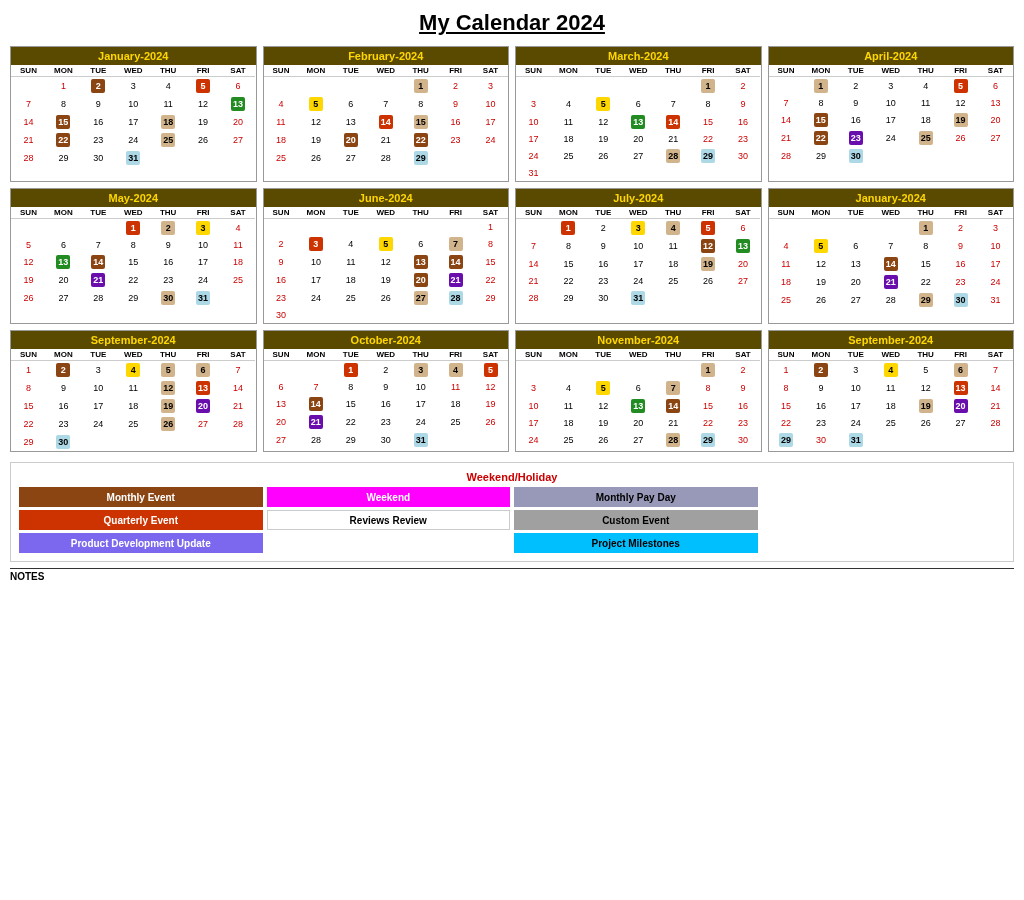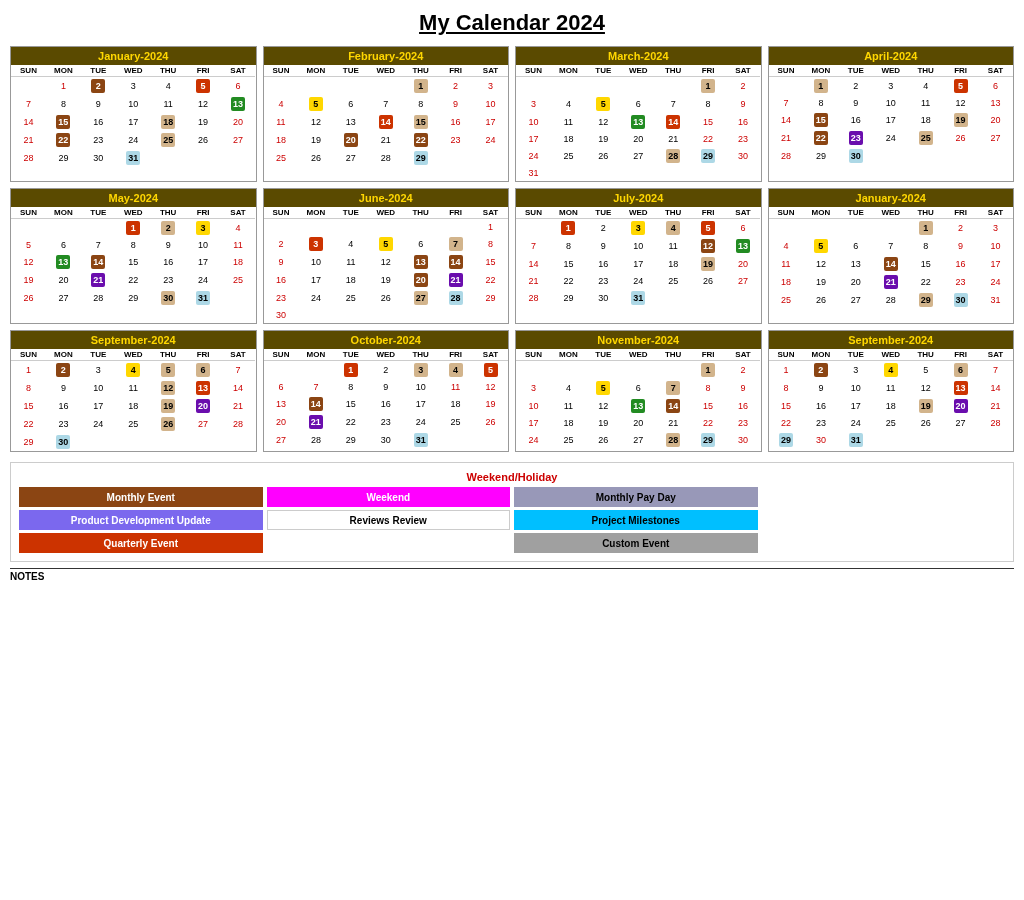--- a/index.html
+++ b/index.html
@@ -881,28 +881,28 @@
         </div>
       </div>
     </div>
   </div>
 
 <div class="legend-section">
   <div class="legend-title">Weekend/Holiday</div>
   <div class="legend-grid" id="legend-grid">
       <div class="legend-col">
         <div class="legend-item" style="background: rgb(139, 69, 19); color: rgb(255, 255, 255);">Monthly Event</div>
+        <div class="legend-item" style="background: rgb(204, 51, 0); color: rgb(255, 255, 255);">Quarterly Event</div>
         <div class="legend-item" style="background: rgb(123, 104, 238); color: rgb(255, 255, 255);">Product Development Update</div>
-        <div class="legend-item" style="background: rgb(204, 51, 0); color: rgb(255, 255, 255);">Quarterly Event</div>
       </div>
       <div class="legend-col">
         <div class="legend-item" style="background: rgb(255, 0, 255); color: rgb(255, 255, 255);">Weekend</div>
         <div class="legend-item" style="background: rgb(255, 255, 255); color: rgb(0, 0, 0); border: 1px solid rgb(204, 204, 204);">Reviews Review</div>
       </div>
       <div class="legend-col">
         <div class="legend-item" style="background: rgb(152, 152, 184); color: rgb(0, 0, 0);">Monthly Pay Day</div>
+        <div class="legend-item" style="background: rgb(160, 160, 160); color: rgb(0, 0, 0);">Custom Event</div>
         <div class="legend-item" style="background: rgb(0, 191, 255); color: rgb(0, 0, 0);">Project Milestones</div>
-        <div class="legend-item" style="background: rgb(160, 160, 160); color: rgb(0, 0, 0);">Custom Event</div>
       </div>
     </div>
 </div>
 
 <div class="notes-section">NOTES</div>
 
 </body></html>

